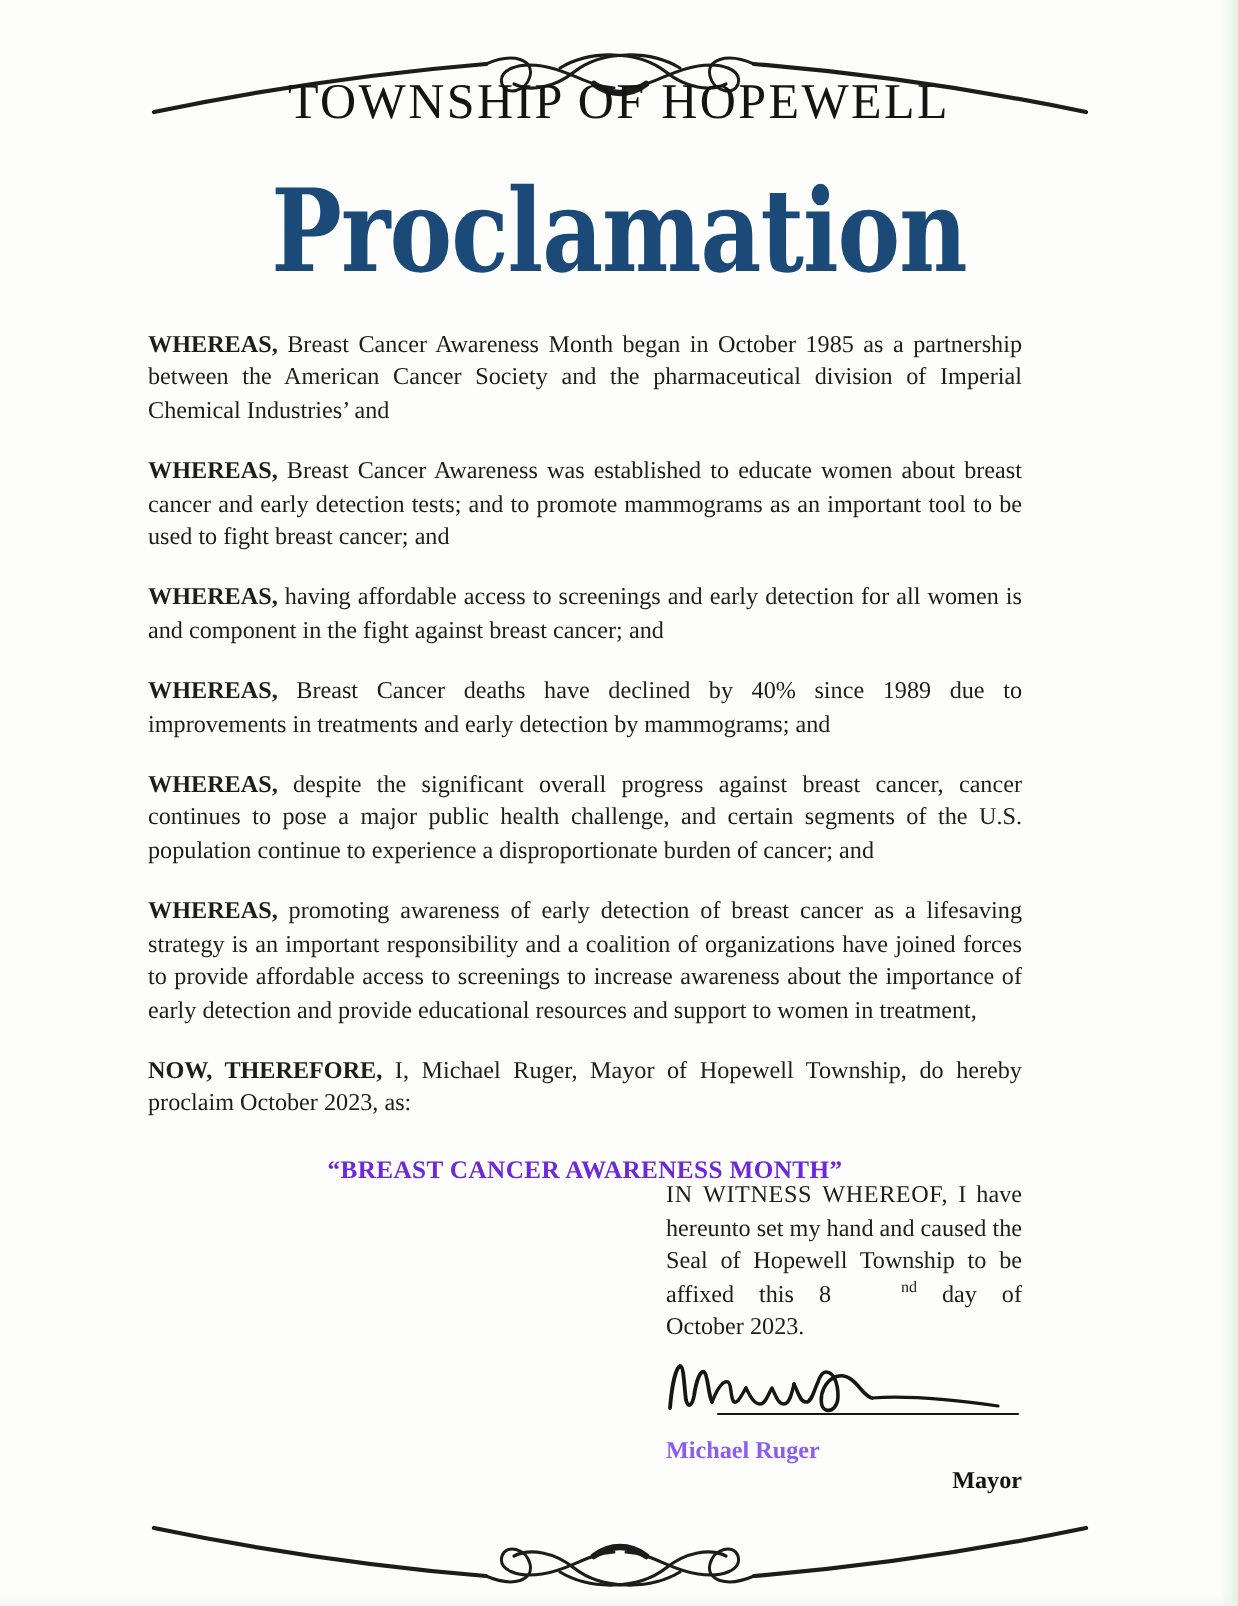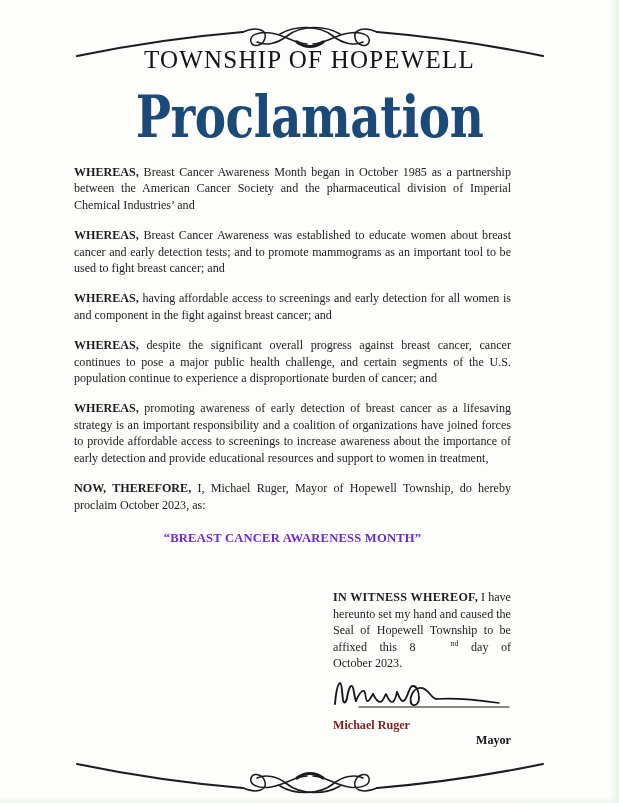--- a/index.html
+++ b/index.html
@@ -49,21 +49,21 @@
   .flourish-bottom {
     position: absolute;
     left: 50%;
     transform: translateX(-50%) scaleY(-1);
     top: 758px;
     width: 470px;
     height: 40px;
   }
   .doc-title {
     position: absolute;
-    top: 46px;
+    top: 38px;
     left: 0;
     width: 100%;
     text-align: center;
     font-family: "Liberation Serif", serif;
     font-size: 25px;
     letter-spacing: 1.2px;
     color: #141414;
     white-space: nowrap;
   }
   .proclamation-word {
@@ -118,21 +118,21 @@
   }
   .witness-text {
     font-size: 12.1px;
     line-height: 16.6px;
     text-align: justify;
     text-justify: inter-word;
     margin: 0;
     color: #1d1d1d;
   }
   .witness-text .lead {
-    font-weight: 700;
+    font-weight: 400;
     letter-spacing: 0.3px;
   }
   .sup {
     font-size: 8px;
     vertical-align: super;
     line-height: 0;
     padding-left: 35px;
   }
   .signature-area {
     position: relative;
@@ -144,21 +144,21 @@
     left: -2px;
     top: 0;
     width: 186px;
     height: 40px;
   }
   .signer-name {
     font-size: 12.1px;
     font-weight: 700;
     line-height: 15px;
     margin: 0;
-    color: #7f1d1d;
+    color: #8b5cf6;
   }
   .signer-role {
     font-size: 12.1px;
     font-weight: 700;
     line-height: 15px;
     margin: 0;
     color: #141414;
     text-align: right;
   }
 </style>
@@ -183,20 +183,21 @@
   <div class="proclamation-word">Proclamation</div>
 
   <div class="body-block">
 
     <p class="para"><span class="lead">WHEREAS,</span><span> Breast Cancer Awareness Month began in October 1985 as a partnership between the American Cancer Society and the pharmaceutical division of Imperial Chemical Industries’ and</span></p>
 
     <p class="para"><span class="lead">WHEREAS,</span><span> Breast Cancer Awareness was established to educate women about breast cancer and early detection tests; and to promote mammograms as an important tool to be used to fight breast cancer; and</span></p>
 
     <p class="para"><span class="lead">WHEREAS,</span><span> having affordable access to screenings and early detection for all women is and component in the fight against breast cancer; and</span></p>
 
+    <p class="para"><span class="lead">WHEREAS,</span><span> Breast Cancer deaths have declined by 40% since 1989 due to improvements in treatments and early detection by mammograms; and</span></p>
 
     <p class="para"><span class="lead">WHEREAS,</span><span> despite the significant overall progress against breast cancer, cancer continues to pose a major public health challenge, and certain segments of the U.S. population continue to experience a disproportionate burden of cancer; and</span></p>
 
     <p class="para"><span class="lead">WHEREAS,</span><span> promoting awareness of early detection of breast cancer as a lifesaving strategy is an important responsibility and a coalition of organizations have joined forces to provide affordable access to screenings to increase awareness about the importance of early detection and provide educational resources and support to women in treatment,</span></p>
 
     <p class="para"><span class="lead">NOW, THEREFORE,</span><span> I, Michael Ruger, Mayor of Hopewell Township, do hereby proclaim October 2023, as:</span></p>
 
     <p class="center-title">“BREAST CANCER AWARENESS MONTH”</p>
 
 

